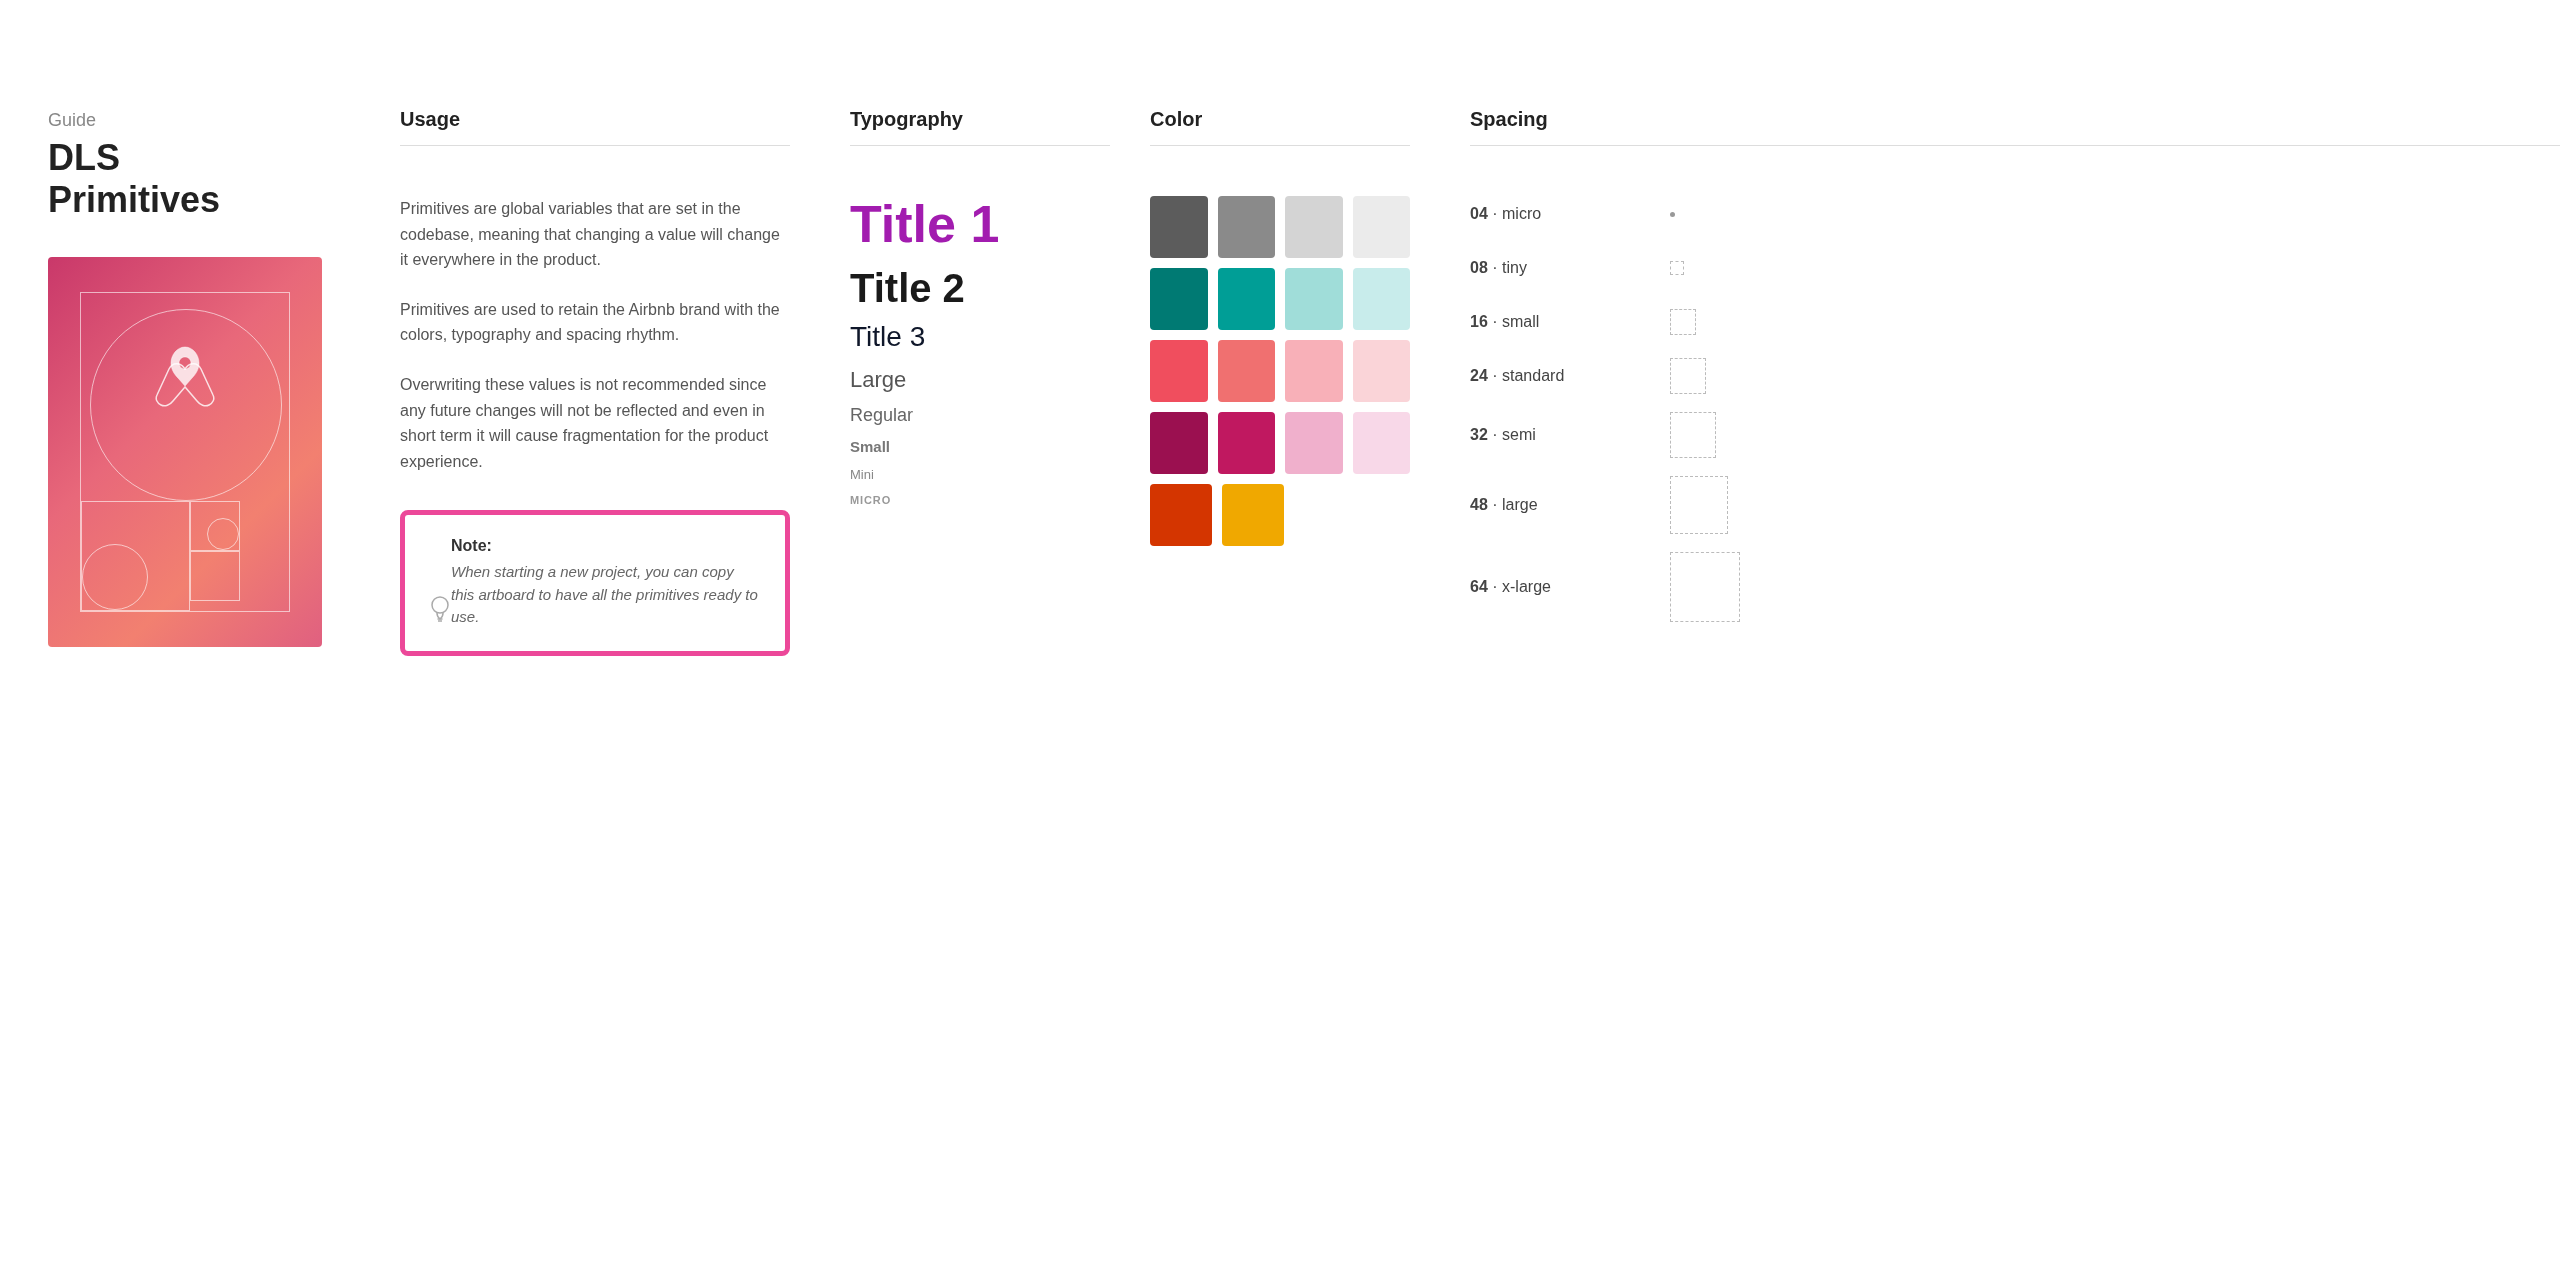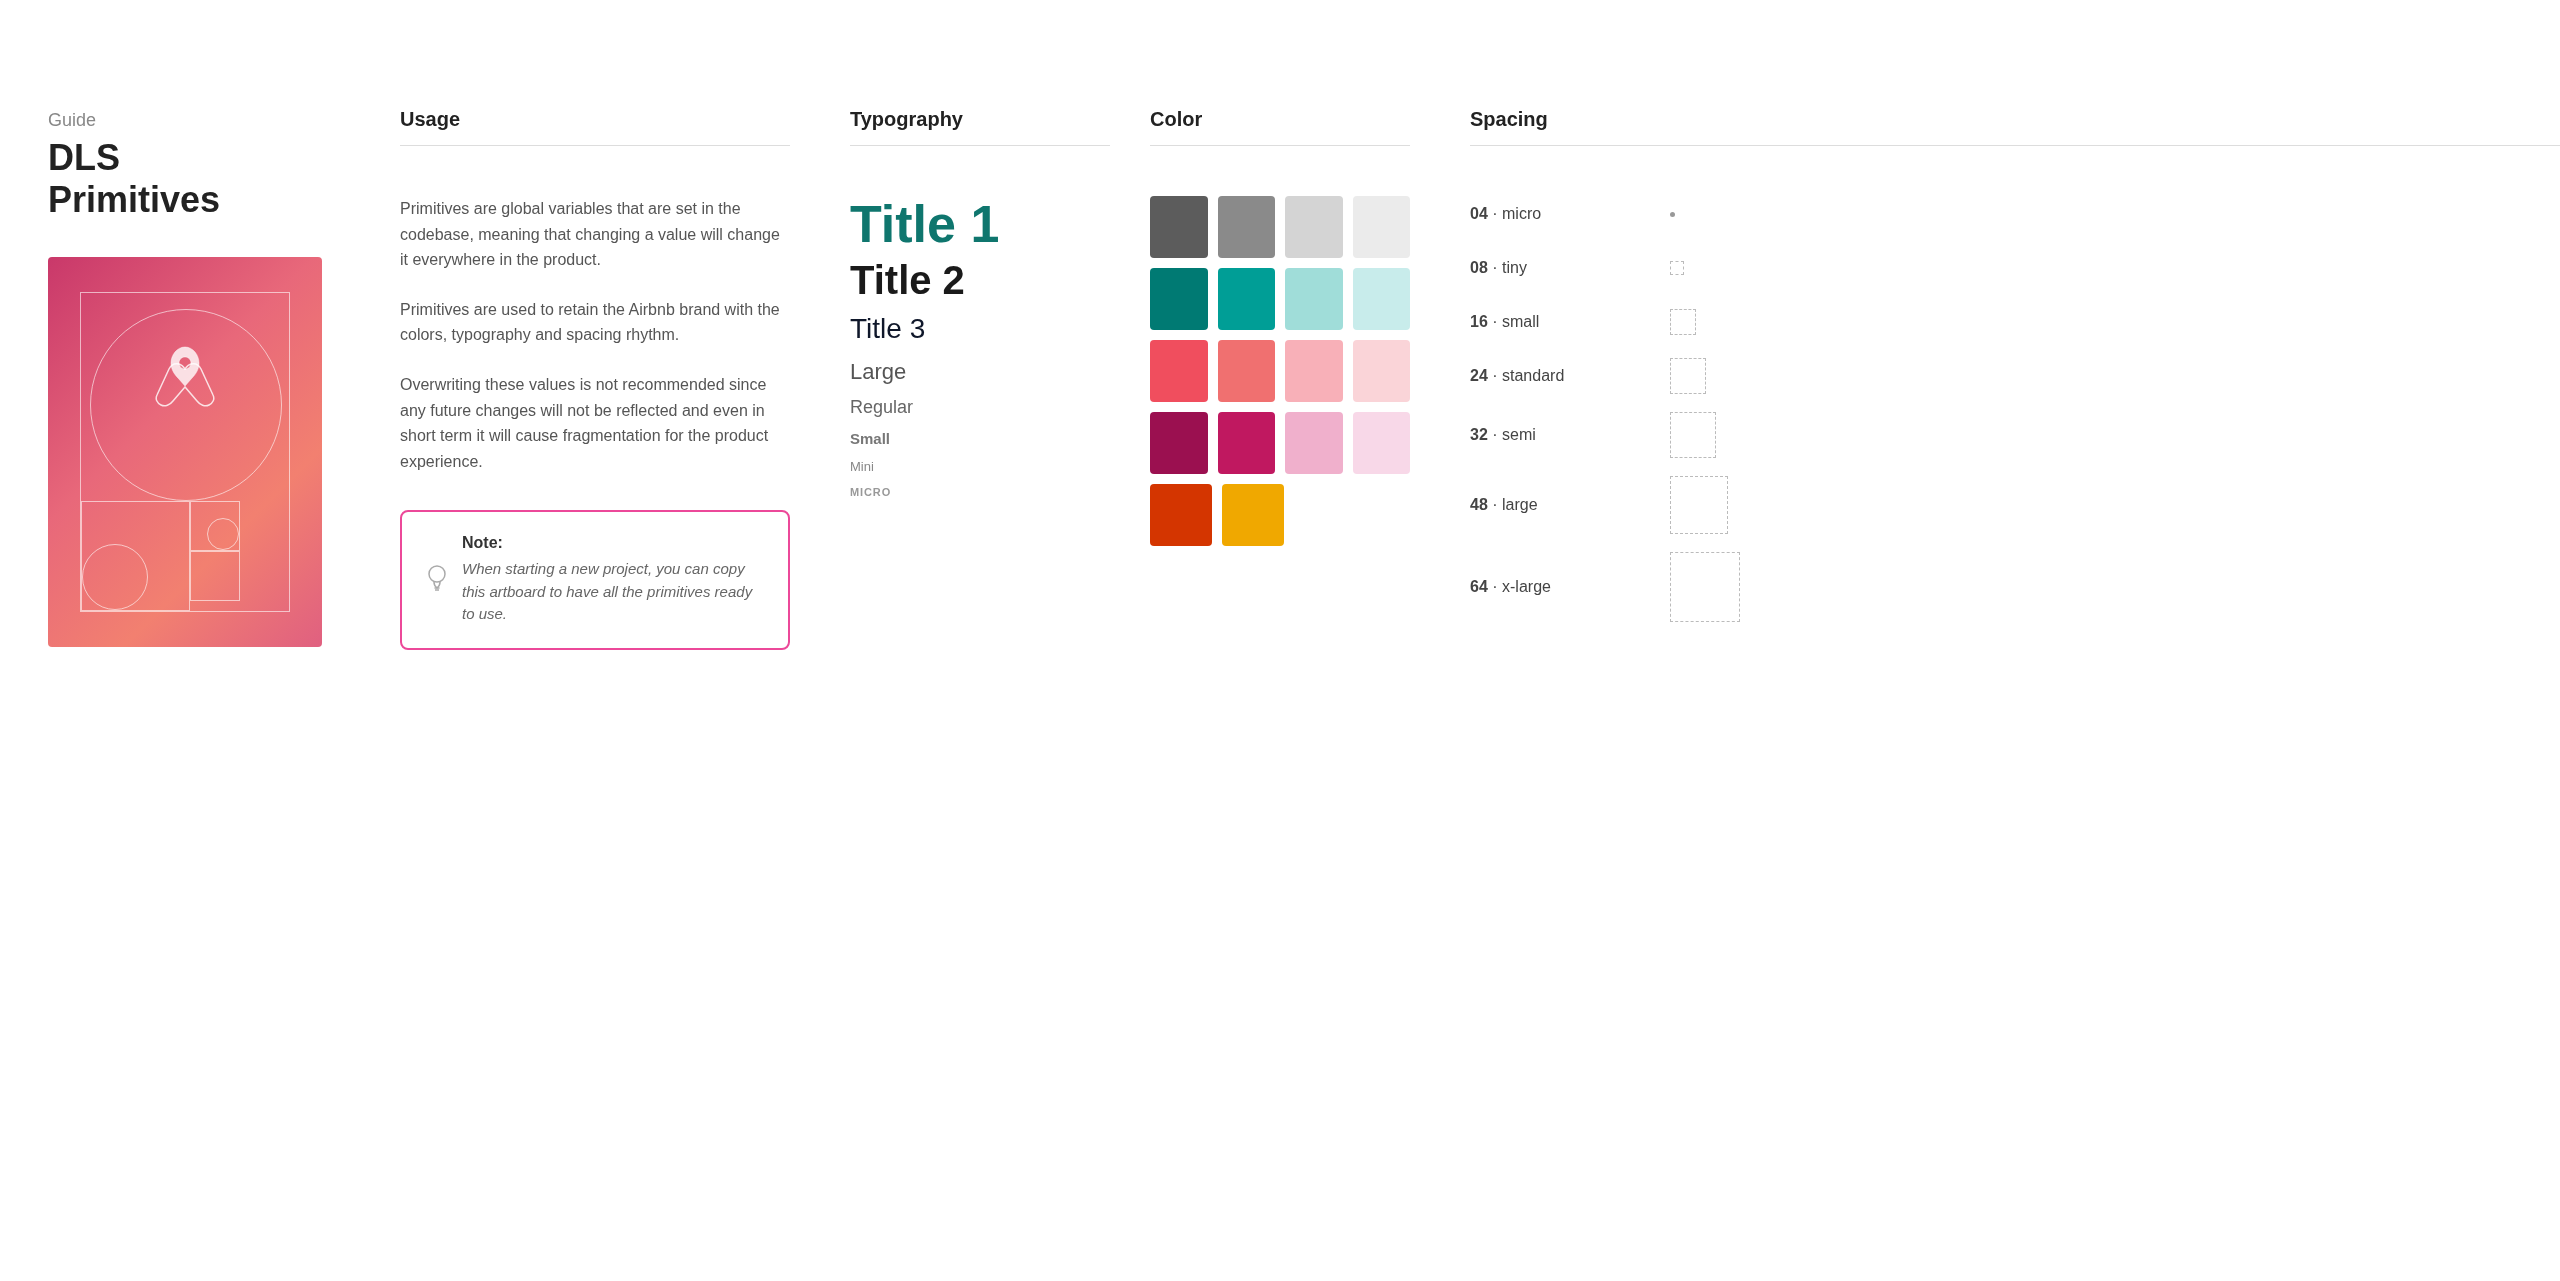--- a/index.html
+++ b/index.html
@@ -142,27 +142,26 @@
       border-bottom: 1px solid #ddd;
       margin-bottom: 50px;
     }
     .usage-text {
       font-size: 16px;
       color: #555;
       line-height: 1.6;
       margin-bottom: 24px;
     }
     .note-box {
-      border: 2px solid #ec4899;
+      border: 5px solid #ec4899;
       border-radius: 8px;
       padding: 22px 24px;
       margin-top: 36px;
       display: flex;
-      gap: 14px;
-      align-items: center;
+      align-items: flex-end;
     }
     .note-icon {
       font-size: 22px;
       color: #888;
       flex-shrink: 0;
       margin-top: 2px;
     }
     .note-title {
       font-size: 16px;
       font-weight: 600;
@@ -183,23 +182,23 @@
       margin-left: 60px;
     }
     .typo-items {
       display: flex;
       flex-direction: column;
       gap: 0;
     }
     .typo-title1 {
       font-size: 52px;
       font-weight: 800;
-      color: #0f766e;
+      color: #a21caf;
       line-height: 1.1;
-      margin-bottom: 4px;
+      margin-bottom: 12px;
     }
     .typo-title2 {
       font-size: 40px;
       font-weight: 800;
       color: #1a1a1a;
       line-height: 1.15;
       margin-bottom: 10px;
     }
     .typo-title3 {
       font-size: 28px;

